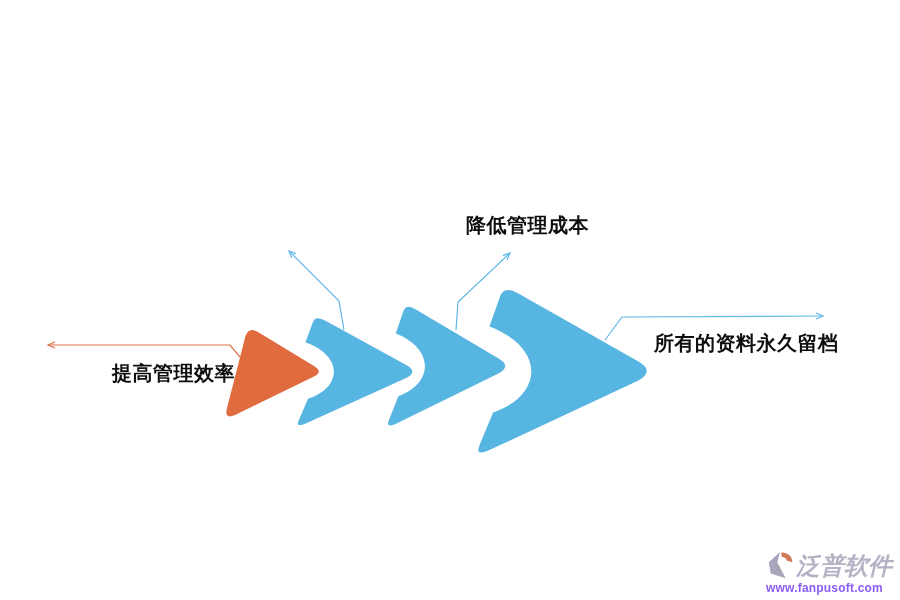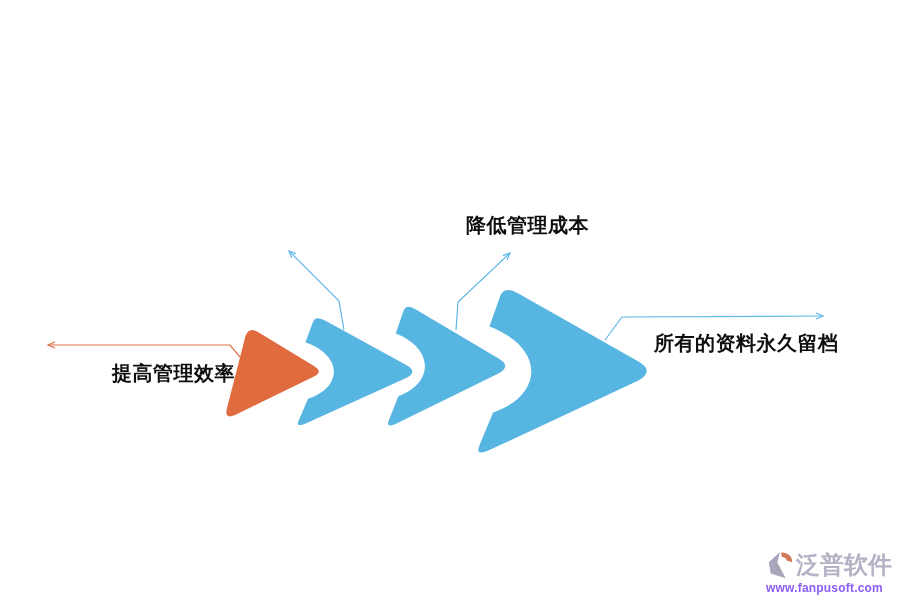--- a/index.html
+++ b/index.html
@@ -21,21 +21,21 @@
   }
   .label-unified{left:204px;top:212px;}
   .label-cost{left:456px;top:212px;margin-left:10px;}
   .label-efficiency{left:72px;top:360px;margin-left:40px;}
   .label-archive{left:654px;top:330px;}
   .logo{
     position:absolute;
     left:766px;top:549px;
     width:130px;
   }
-  .logo-row{display:flex;align-items:center;}
+  .logo-row{display:flex;align-items:flex-end;font-style:italic;}
   .logo-brand{
     font-family:"Liberation Serif","DejaVu Serif",serif;
     font-weight:bold;
     font-size:24px;
     line-height:30px;
     color:#b4b2c4;
     letter-spacing:0px;
     white-space:nowrap;
   }
   .logo-url{

